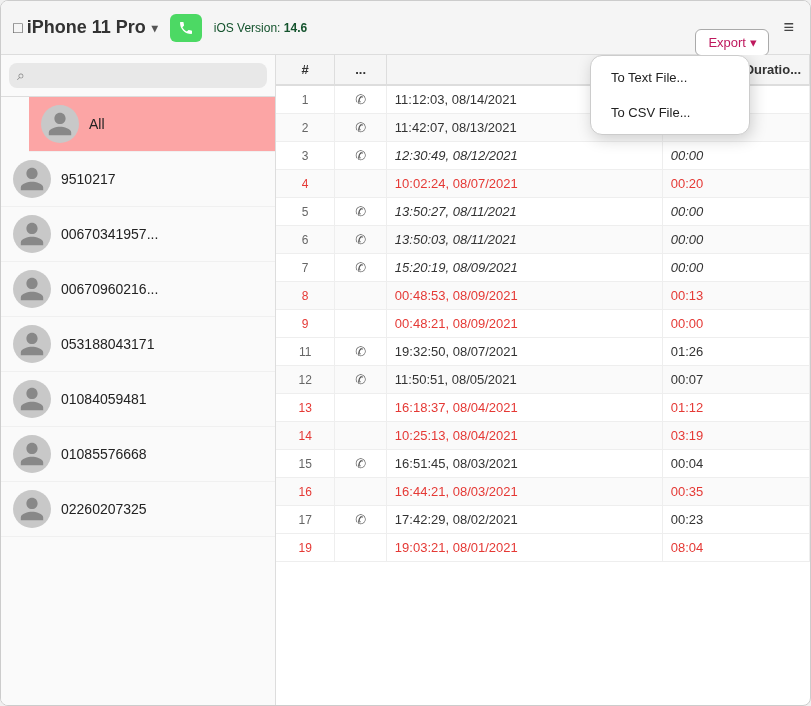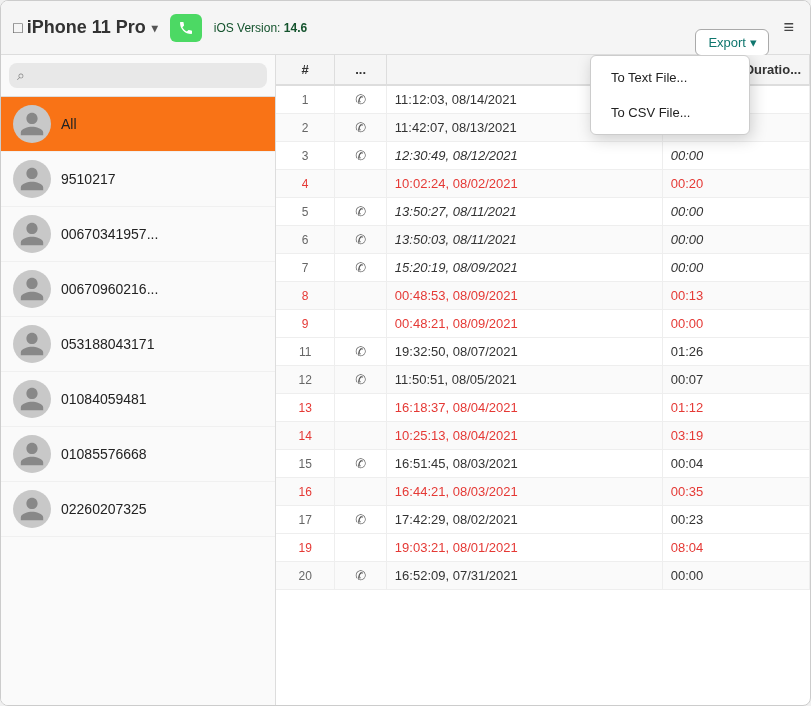--- a/index.html
+++ b/index.html
@@ -80,21 +80,21 @@
     .export-btn {
       background: white;
       border: 1px solid #aaa;
       border-radius: 6px;
       padding: 5px 12px;
       font-size: 13px;
       cursor: pointer;
       display: flex;
       align-items: center;
       gap: 4px;
-      color: #0f766e;
+      color: #be185d;
       margin-top: 30px;
     }
     .hamburger-btn {
       background: none;
       border: none;
       font-size: 18px;
       cursor: pointer;
       color: #444;
       padding: 4px;
     }
@@ -146,21 +146,22 @@
     }
     .contact-item {
       display: flex;
       align-items: center;
       padding: 8px 12px;
       cursor: pointer;
       gap: 10px;
       border-bottom: 1px solid #f0f0f0;
     }
     .contact-item.active {
-      background: #f97316;
+      background: #fca5a5;
+      margin-left: 28px;
     }
     .avatar {
       width: 38px;
       height: 38px;
       border-radius: 50%;
       background: #c8c8c8;
       display: flex;
       align-items: center;
       justify-content: center;
       flex-shrink: 0;
@@ -228,21 +229,21 @@
       overflow-y: auto;
       height: calc(706px - 54px - 36px);
     }
     
     .dropdown-overlay {
       position: absolute;
       top: 0px;
       right: 60px;
       background: white;
       border: 1px solid #ccc;
-      border-radius: 6px;
+      border-radius: 12px;
       box-shadow: 2px 4px 16px rgba(0,0,0,0.18);
       z-index: 100;
       min-width: 160px;
       padding: 4px 0;
     }
     .dropdown-item {
       padding: 10px 20px;
       cursor: pointer;
       font-size: 13px;
       color: #222;
@@ -381,21 +382,21 @@
               </tr>
               <tr>
                 <td>3</td>
                 <td><span class="phone-glyph">✆</span></td>
                 <td><em>12:30:49, 08/12/2021</em></td>
                 <td><em>00:00</em></td>
               </tr>
               <tr class="missed alt">
                 <td>4</td>
                 <td></td>
-                <td>10:02:24, 08/02/2021</td>
+                <td>10:02:24, 08/07/2021</td>
                 <td>00:20</td>
               </tr>
               <tr>
                 <td>5</td>
                 <td><span class="phone-glyph">✆</span></td>
                 <td><em>13:50:27, 08/11/2021</em></td>
                 <td><em>00:00</em></td>
               </tr>
               <tr class="alt">
                 <td>6</td>
@@ -461,26 +462,20 @@
                 <td>17</td>
                 <td><span class="phone-glyph">✆</span></td>
                 <td>17:42:29, 08/02/2021</td>
                 <td>00:23</td>
               </tr>
               <tr class="missed">
                 <td>19</td>
                 <td></td>
                 <td>19:03:21, 08/01/2021</td>
                 <td>08:04</td>
-              </tr>
-              <tr class="alt">
-                <td>20</td>
-                <td><span class="phone-glyph">✆</span></td>
-                <td>16:52:09, 07/31/2021</td>
-                <td>00:00</td>
               </tr>
             </tbody>
         </table>
       </div>
 
       <div class="dropdown-overlay" id="export-dropdown">
       <div class="dropdown-item">To Text File...</div>
           <div class="dropdown-item">To CSV File...</div>
         </div>
     </div>

